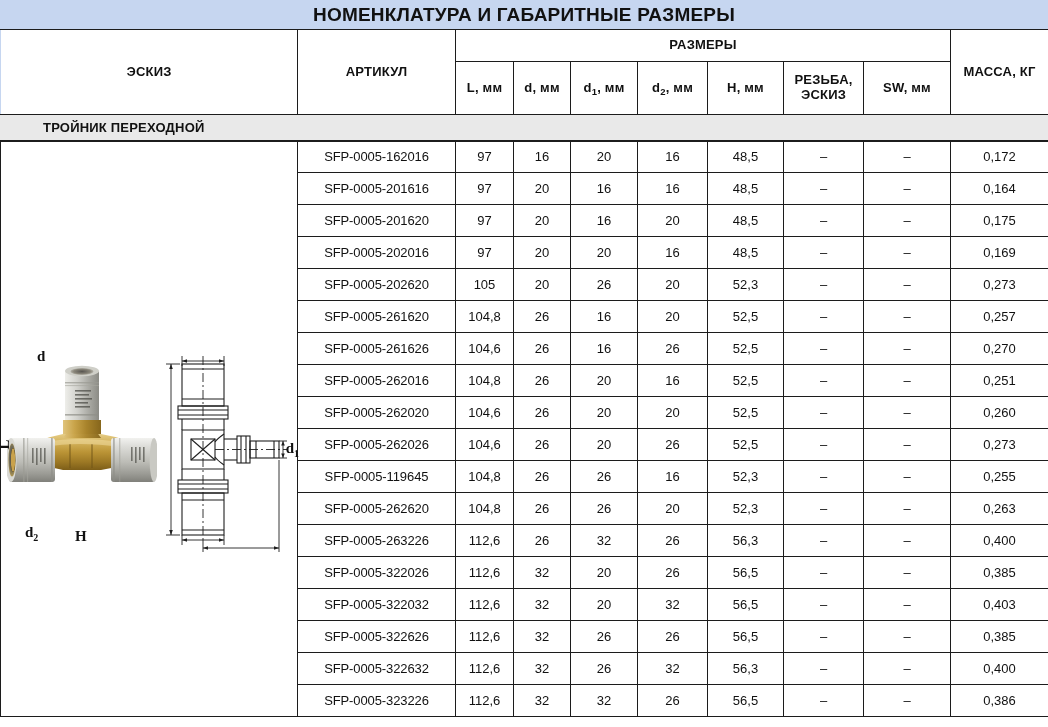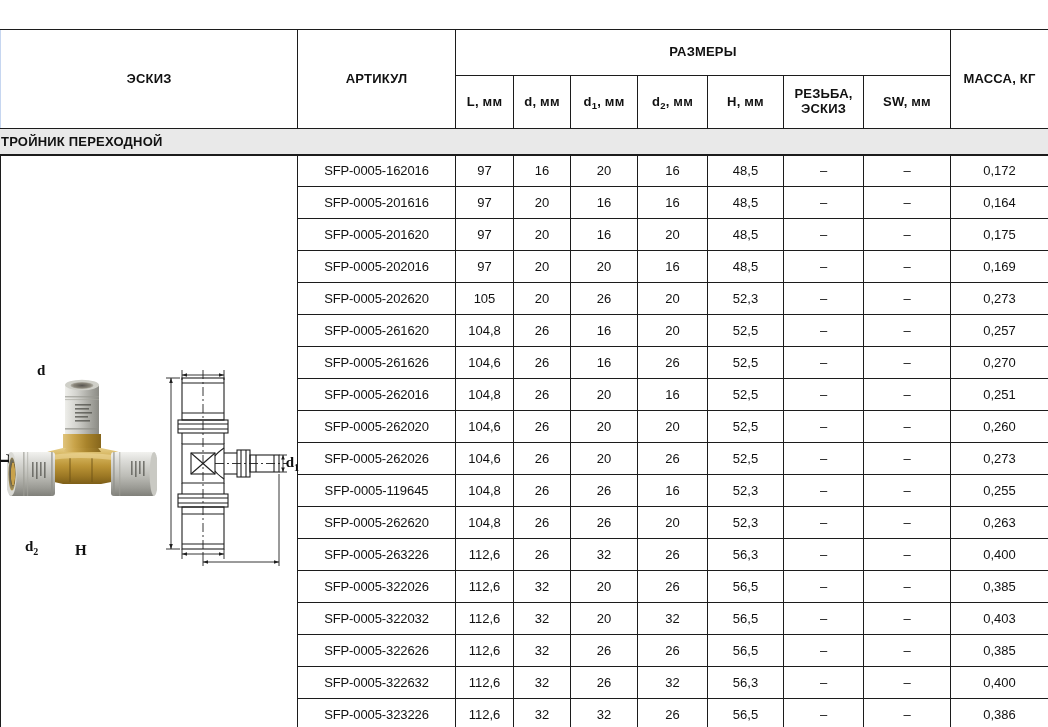--- a/index.html
+++ b/index.html
@@ -59,39 +59,40 @@
   thead th {
     background: #c6d6f0;
     font-weight: bold;
     font-size: 12.5px;
     line-height: 1.15;
     border: 1px solid #ffffff;
     letter-spacing: 0.2px;
   }
   thead th.outer-l { border-left: 1px solid #c6d6f0; }
   thead th.outer-r { border-right: 1px solid #c6d6f0; border-radius: 25px; }
-  thead tr.hdr-top th { height: 46px; }
+  thead tr.hdr-top th { height: 32px; }
   thead tr.hdr-bot th { height: 53px; }
   thead th.tall { height: 99px; }
   thead th sub {
     font-size: 9.5px;
     vertical-align: baseline;
     position: relative;
     top: 3px;
   }
 
   
   tr.section-row td {
     background: #e9e9e9;
     border-left: 1px solid #e9e9e9;
     border-right: 1px solid #e9e9e9;
     border-top: 1px solid #e9e9e9;
     border-bottom: 2px solid #1c1c1c;
     height: 26px;
     text-align: left;
+    padding-left: 42px;
     font-weight: bold;
     font-size: 13px;
     letter-spacing: 0.2px;
   }
 
   
   td.sketch-cell {
     border-left: 1px solid #ffffff;
     border-bottom: 1px solid #ffffff;
     border-top: none;
@@ -147,20 +148,23 @@
   .lab-d1 { right: -2px; top: 98px; }
   .lab-d2 { left: 24px;  top: 182px; }
   .lab-L  { left: -2px;  top: 94px; transform: rotate(-90deg); }
   .lab-H  { left: 74px;  top: 186px; }
 </style>
 </head>
 <body>
 
 <div id="sheet">
 
+  <div class="title-band">
+    <span class="title-text">НОМЕНКЛАТУРА И ГАБАРИТНЫЕ РАЗМЕРЫ</span>
+  </div>
 
   <table class="spec">
     <colgroup>
       <col style="width:297px">
         <col style="width:158px">
         <col style="width:58px">
       <col style="width:57px">
         <col style="width:67px">
         <col style="width:70px">
       <col style="width:76px">

